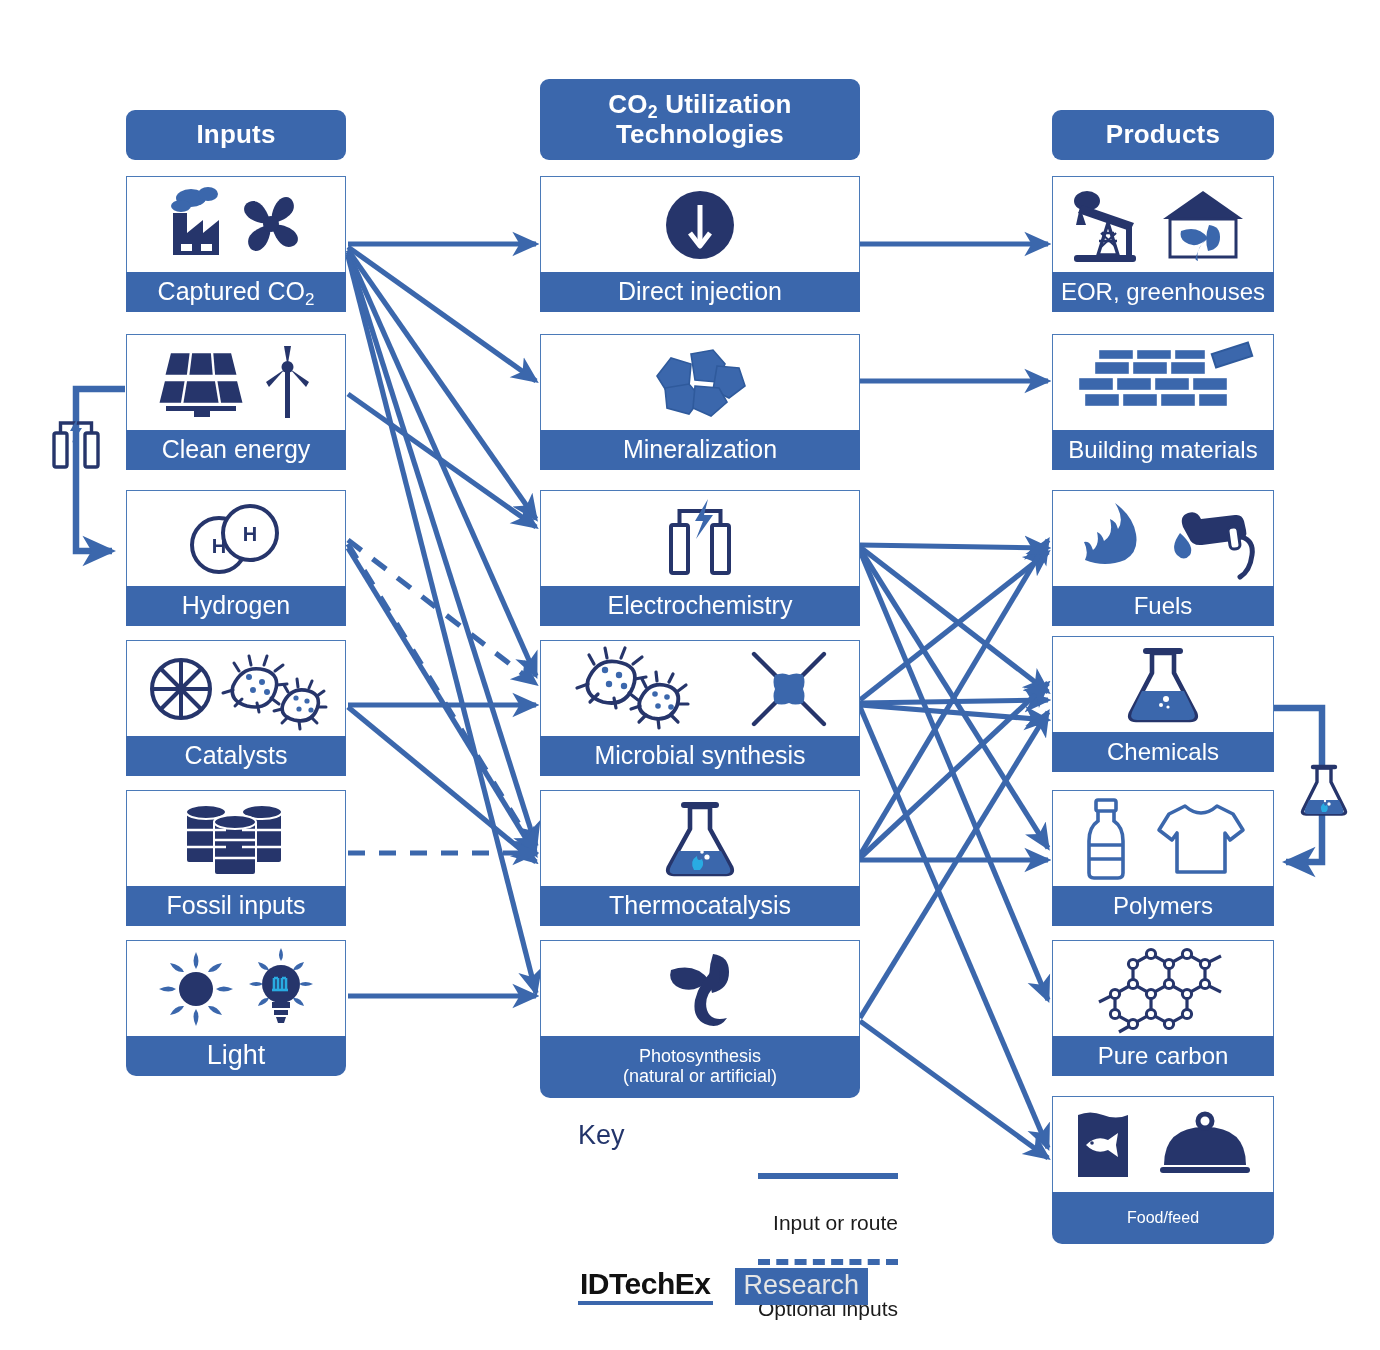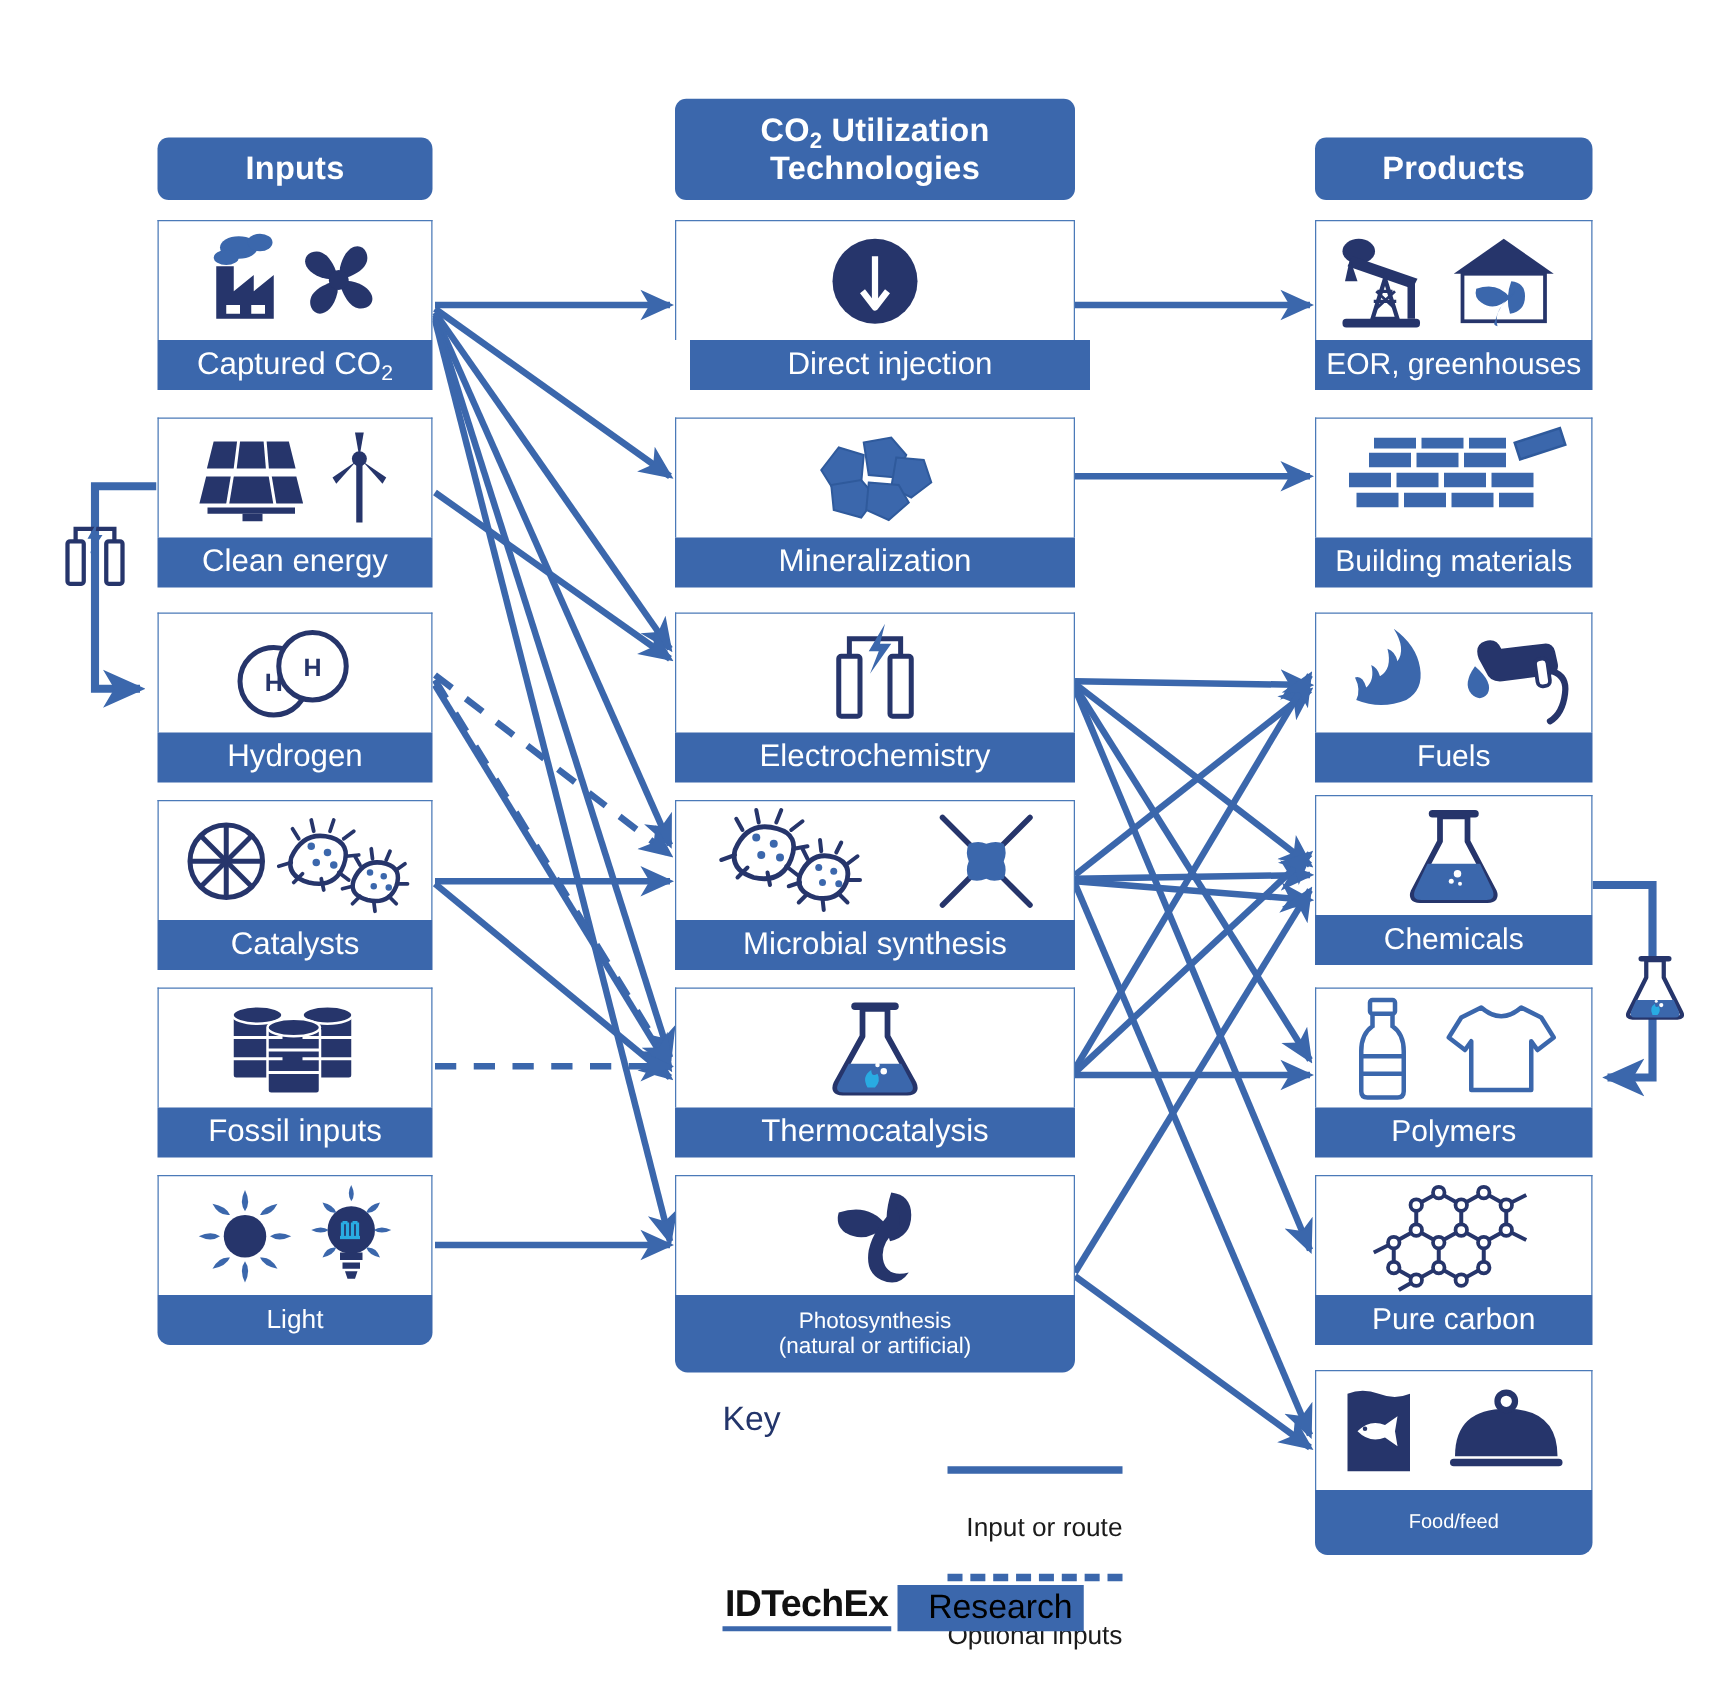--- a/index.html
+++ b/index.html
@@ -38,22 +38,22 @@
   .key-wrap{position:absolute;}
   .key-title{color:#23356b;font-size:27px;}
   .key-row{display:flex;align-items:flex-end;gap:32px;flex-direction:column;}
   .key-line{width:140px;height:0;border-top:6px solid #3B67AC;}
   .key-line.dashed{border-top:6px dashed #3B67AC;}
   .key-lbl{font-size:21px;color:#1b1b1b;}
 
   .logo{position:absolute;display:flex;align-items:stretch;}
   .logo-a{font-weight:bold;font-size:30px;color:#111;letter-spacing:-.5px;
           border-bottom:4px solid #3B67AC;padding:0 2px 1px 2px;line-height:1.08;}
-  .logo-b{background:#3B67AC;color:#000000;font-size:27px;padding:2px 9px 3px 25px;
-          margin-left:5px;line-height:1.14;}
+  .logo-b{background:#3B67AC;color:#e5e5e5;font-size:27px;padding:2px 9px 3px 9px;
+          margin-left:22px;line-height:1.14;}
 
   svg{overflow:visible;}
 </style>
 </head>
 <body>
 
 <div id="canvas">
 
   <svg width="1380" height="1350" style="position:absolute;left:0;top:0;">
     <defs>
@@ -326,34 +326,34 @@
           <path d="M135,2 q4,8 0,13 q-4,-6 0,-13"></path>
           <path d="M103,38 q8,-4 14,0 q-6,4 -14,0"></path>
             <path d="M167,38 q-8,-4 -14,0 q6,4 14,0"></path>
           <path d="M112,16 q9,2 11,8 q-8,1 -11,-8"></path>
             <path d="M158,16 q-9,2 -11,8 q8,1 11,-8"></path>
           <path d="M112,60 q9,-2 11,-8 q-8,-1 -11,8"></path>
             <path d="M158,60 q-9,-2 -11,-8 q8,-1 11,8"></path>
         </g>
       </svg>
     </div>
-    <div class="cap" style="height:40px;font-size:21px;">
+    <div class="cap" style="height:40px;font-size:27px;">
       <span class="cap-txt">Light</span>
     </div>
   </div>
 
   <div class="card" style="left:540px;top:176px;width:320px;height:136px;">
     <div class="pic" style="height:96px;">
       <svg width="76" height="76" viewBox="0 0 76 76">
         <circle cx="38" cy="38" r="34" fill="#26356B"></circle>
         <path d="M38,18 L38,55" stroke="#fff" stroke-width="5"></path>
         <path d="M28,46 L38,59 L48,46" fill="none" stroke="#fff" stroke-width="5" stroke-linejoin="round"></path>
       </svg>
     </div>
-    <div class="cap" style="height:40px;font-size:25px;margin-left:12px;">
+    <div class="cap" style="height:40px;font-size:25px;">
       <span class="cap-txt">Direct injection</span>
     </div>
   </div>
 
   <div class="card" style="left:540px;top:334px;width:320px;height:172px;">
     <div class="pic" style="height:96px;">
       <svg width="110" height="74" viewBox="0 0 110 74">
         <g fill="#3B67AC" stroke="#2f5a9c" stroke-width="1.6">
           <path d="M12,30 L26,12 L46,18 L44,40 L22,46 Z"></path>
           <path d="M46,8 L68,4 L80,18 L72,36 L50,34 Z"></path>

